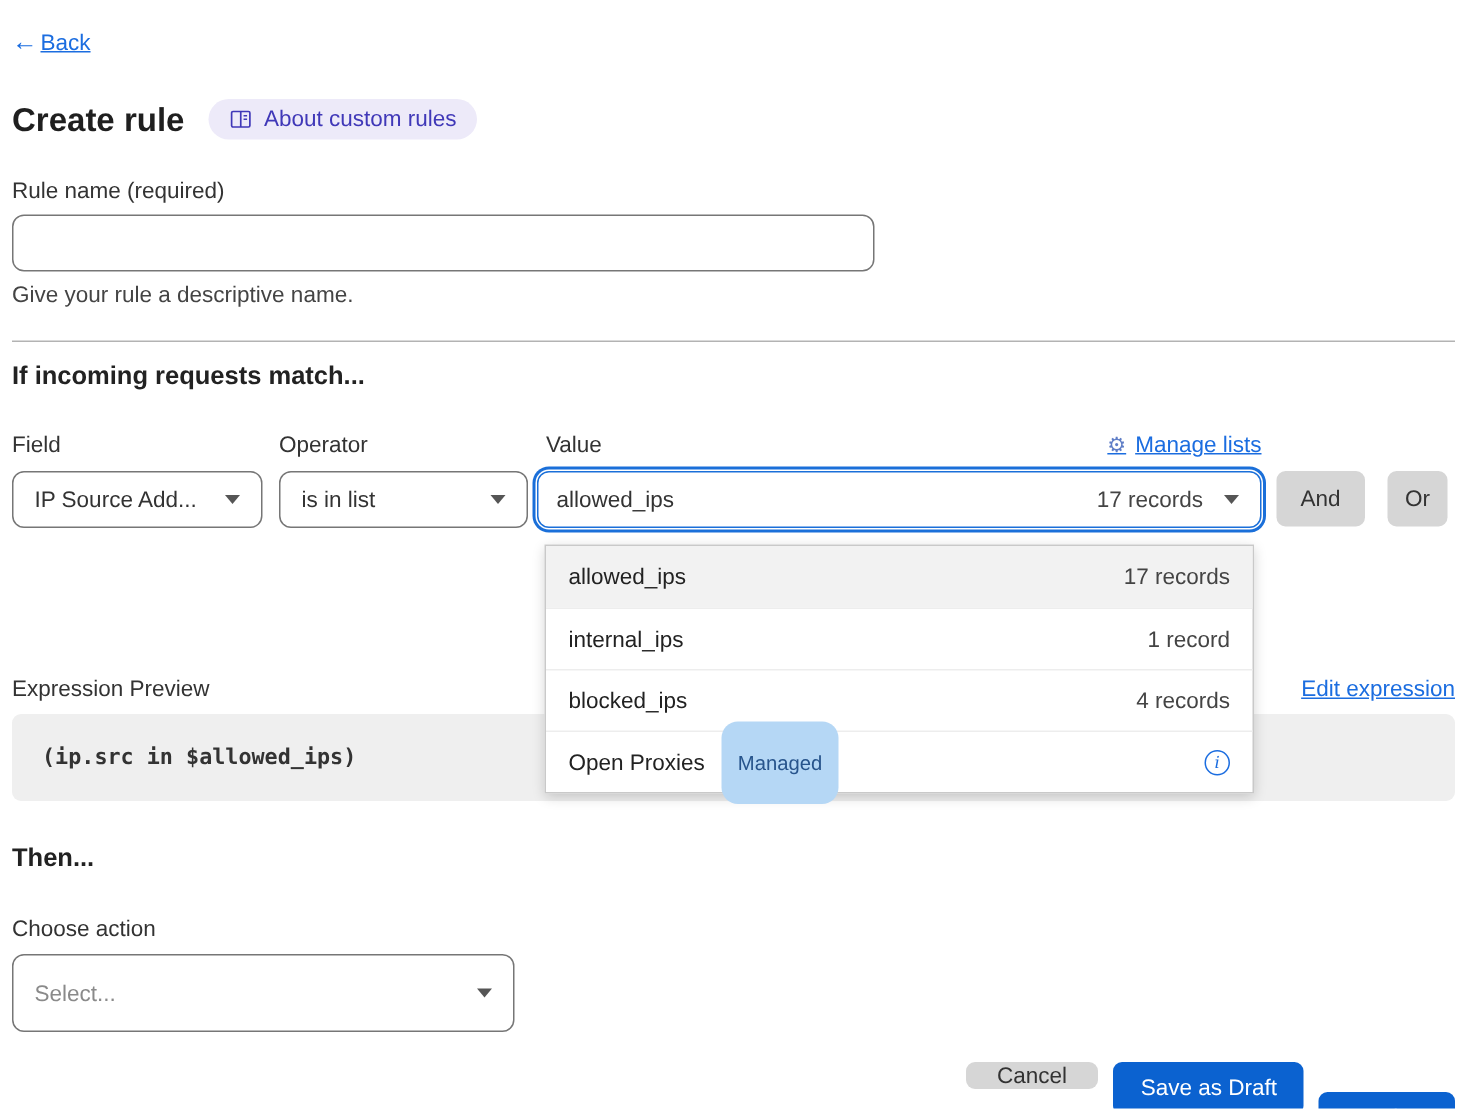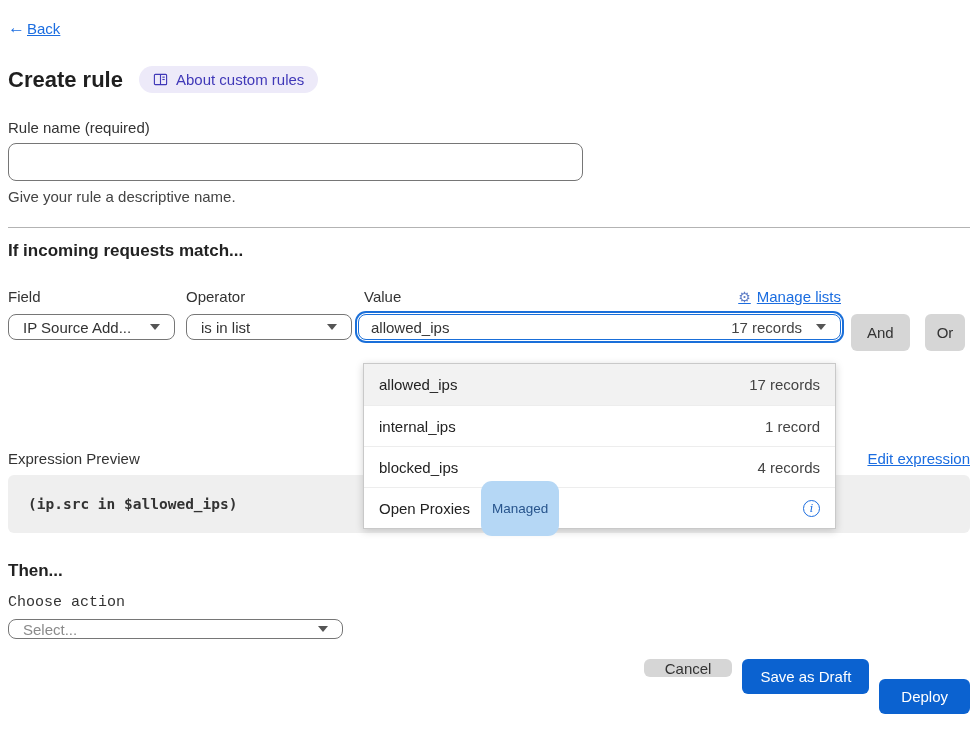--- a/index.html
+++ b/index.html
@@ -47,21 +47,21 @@
   
   .cond-labels{display:flex;margin-top:27px;align-items:center;}
   .lab-field{width:167px;}
   .lab-op{width:166px;margin-left:11px;}
   .lab-value{width:483px;margin-left:6px;display:flex;justify-content:space-between;align-items:center;padding-left:6px;}
   .manage-link{display:inline-flex;align-items:center;gap:6px;font-size:15px;}
   .gear{color:#5f7ec7;font-size:14px;text-decoration:none;display:inline-block;}
 
   .cond-row{display:flex;margin-top:9px;align-items:flex-start;}
   .select{
-    height:26px;border:1px solid #767676;border-radius:8px;background:#fff;
+    height:38px;border:1px solid #767676;border-radius:8px;background:#fff;
     display:flex;align-items:center;justify-content:space-between;
     padding:0 14px;cursor:pointer;color:#333;
   }
   .select-field{width:167px;}
   .select-op{width:166px;margin-left:11px;}
   .value-col{width:483px;margin-left:6px;position:relative;}
   .select-value{
     width:100%;border:1px solid var(--focus);
     box-shadow:0 0 0 1px #fff,0 0 0 3px var(--focus);
     padding:0 14px 0 12px;
@@ -111,21 +111,21 @@
   .expr-block{
     margin-top:8px;height:58px;background:#efefef;border-radius:6px;
     display:flex;align-items:center;padding:0 20px;
   }
   .expr-code{
     font-family:"DejaVu Sans Mono","Liberation Mono",monospace;
     font-size:14.5px;color:#333;font-weight:bold;
   }
 
   
-  .action-select{width:335px;height:20px;margin-top:8px;}
+  .action-select{width:335px;height:52px;margin-top:8px;}
 
   
   .footer-row{display:flex;justify-content:flex-end;gap:10px;margin-top:20px;}
   .blue-btn{
     background:var(--primary);color:#fff;border:none;border-radius:6px;
     font:inherit;cursor:pointer;height:35px;
   }
   .cancel-btn{height:18px;padding:0 21px;}
   .save-btn{padding:0 18px;}
   .deploy-btn{padding:0 22px;margin-right:0;margin-top:20px;}
@@ -222,21 +222,21 @@
 
 <div class="expr-row">
   <span>Expression Preview</span>
   <a>Edit expression</a>
 </div>
 <div class="expr-block">
   <span class="expr-code">(ip.src in $allowed_ips)</span>
 </div>
 
 <h2 class="section-heading then-heading">Then...</h2>
-<div class="field-label" style="margin-top:13px;font-family:Liberation Mono, monospace;">Choose action</div>
+<div class="field-label" style="margin-top:29px;">Choose action</div>
 <div class="select action-select">
   <span class="placeholder">Select...</span>
   <span class="caret"></span>
 </div>
 
 <div class="footer-row">
   <button class="gray-btn cancel-btn">Cancel</button>
   <button class="blue-btn save-btn">Save as Draft</button>
   <button class="blue-btn deploy-btn">Deploy</button>
 </div>

